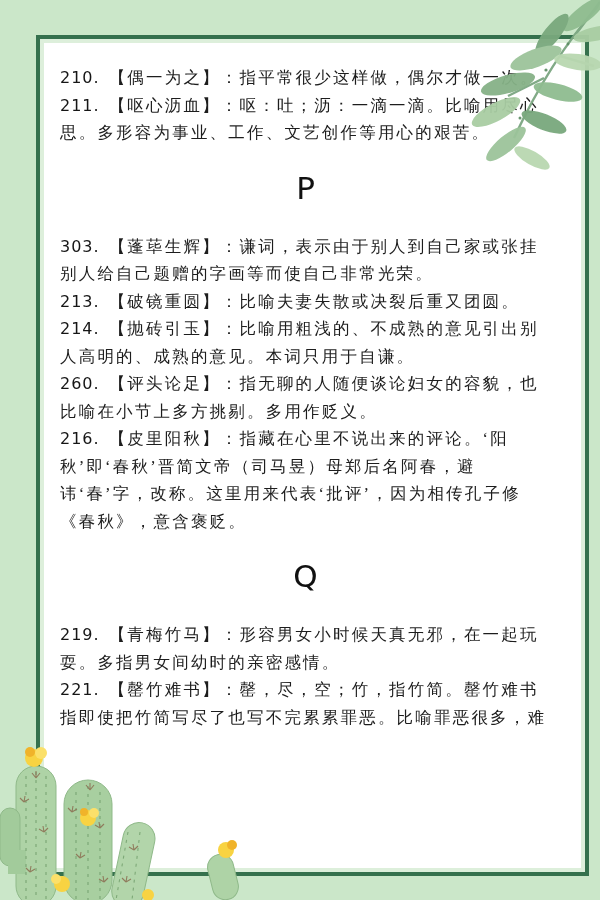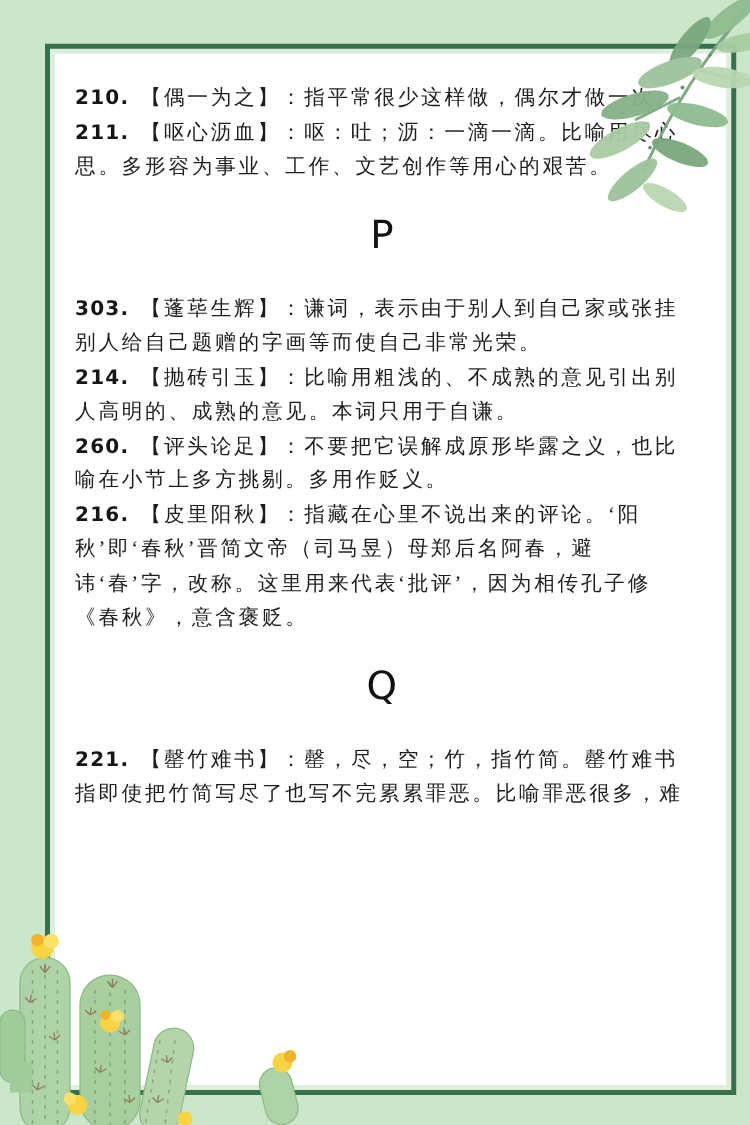--- a/index.html
+++ b/index.html
@@ -34,21 +34,20 @@
     letter-spacing:2.2px;
     color:#1d1d1d;
     text-align:left;
   }
   .entry .num{
     font-family:"DejaVu Sans","Liberation Sans",sans-serif;
     font-size:16px;
     letter-spacing:1px;
     margin-right:9px;
     color:#161616;
-    font-weight:bold;
   }
   .section-header{
     font-family:"DejaVu Sans","Liberation Sans",sans-serif;
     font-weight:400;
     font-size:31px;
     line-height:32px;
     color:#111;
     text-align:center;
     margin:25px 0 29px 0;
     letter-spacing:0;
@@ -69,29 +68,31 @@
       <div class="entries">
           <p class="entry"><span class="num">210.</span><span>【偶一为之】：指平常很少这样做，偶尔才做一次。</span></p>
           <p class="entry"><span class="num">211.</span><span>【呕心沥血】：呕：吐；沥：一滴一滴。比喻用尽心思。多形容为事业、工作、文艺创作等用心的艰苦。</span></p>
         </div>
     </section>
 
     <section>
       <h2 class="section-header">P</h2>
       <div class="entries">
           <p class="entry"><span class="num">303.</span><span>【蓬荜生辉】：谦词，表示由于别人到自己家或张挂别人给自己题赠的字画等而使自己非常光荣。</span></p>
+          <p class="entry"><span class="num">213.</span><span>【破镜重圆】：比喻夫妻失散或决裂后重又团圆。</span></p>
           <p class="entry"><span class="num">214.</span><span>【抛砖引玉】：比喻用粗浅的、不成熟的意见引出别人高明的、成熟的意见。本词只用于自谦。</span></p>
-          <p class="entry"><span class="num">260.</span><span>【评头论足】：不要把它误解成原形毕露之义，也比喻在小节上多方挑剔。多用作贬义。</span></p>
+          <p class="entry"><span class="num">260.</span><span>【评头论足】：指无聊的人随便谈论妇女的容貌，也比喻在小节上多方挑剔。多用作贬义。</span></p>
           <p class="entry"><span class="num">216.</span><span>【皮里阳秋】：指藏在心里不说出来的评论。‘阳秋’即‘春秋’晋简文帝（司马昱）母郑后名阿春，避讳‘春’字，改称。这里用来代表‘批评’，因为相传孔子修《春秋》，意含褒贬。</span></p>
         </div>
     </section>
 
     <section>
       <h2 class="section-header">Q</h2>
       <div class="entries">
+          <p class="entry"><span class="num">219.</span><span>【青梅竹马】：形容男女小时候天真无邪，在一起玩耍。多指男女间幼时的亲密感情。</span></p>
           <p class="entry"><span class="num">221.</span><span>【罄竹难书】：罄，尽，空；竹，指竹简。罄竹难书指即使把竹简写尽了也写不完累累罪恶。比喻罪恶很多，难</span></p>
         </div>
     </section>
 
   </div>
 </div>
 
 <svg class="deco deco-leaves" viewBox="0 0 152 186" xmlns="http://www.w3.org/2000/svg">
   <g stroke="#7ba681" stroke-width="2.4" fill="none" opacity="0.95">
     <path d="M150,6 C120,40 92,82 66,138"></path>

